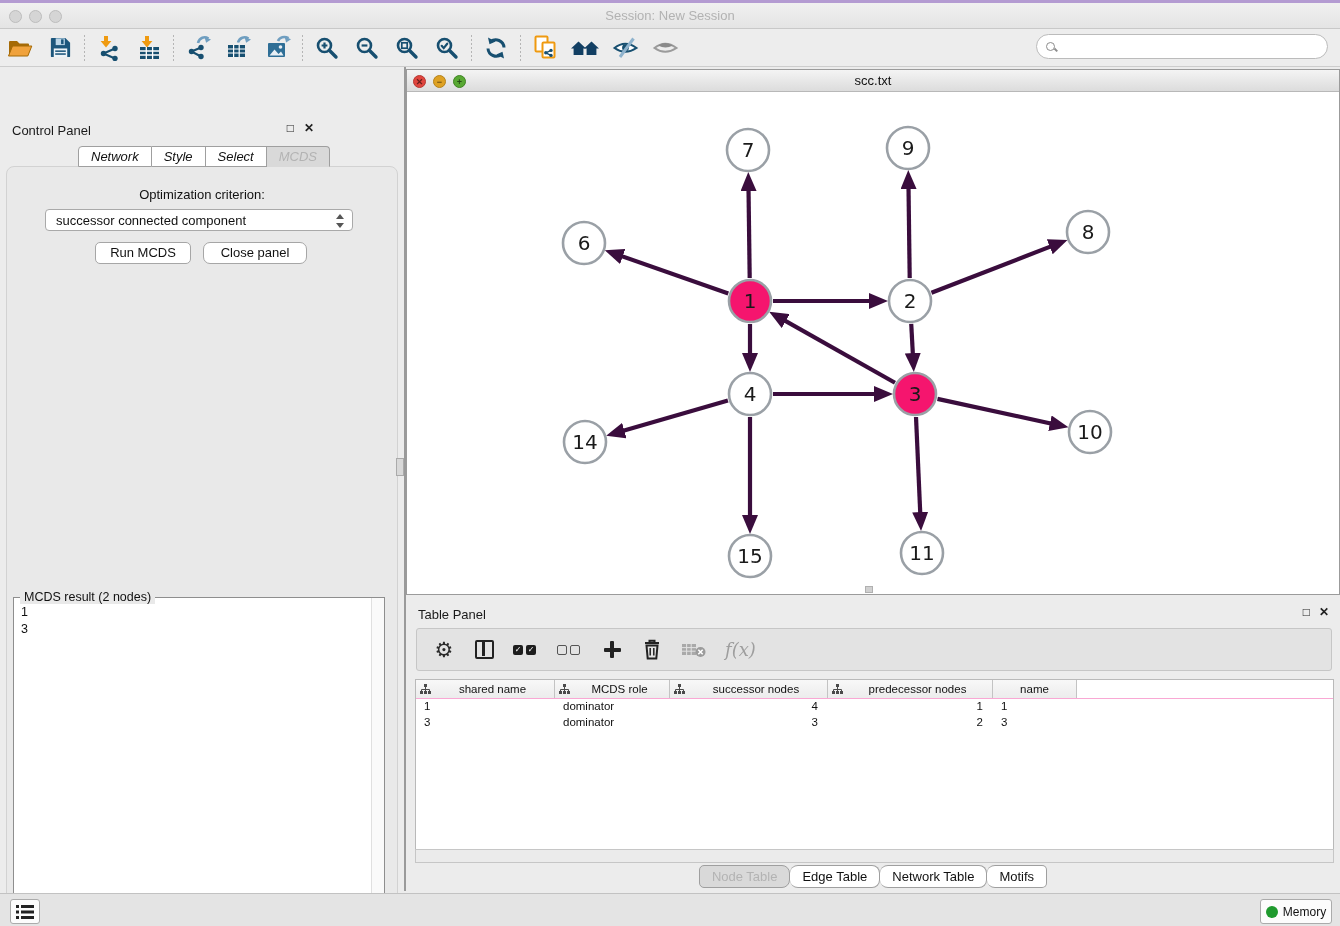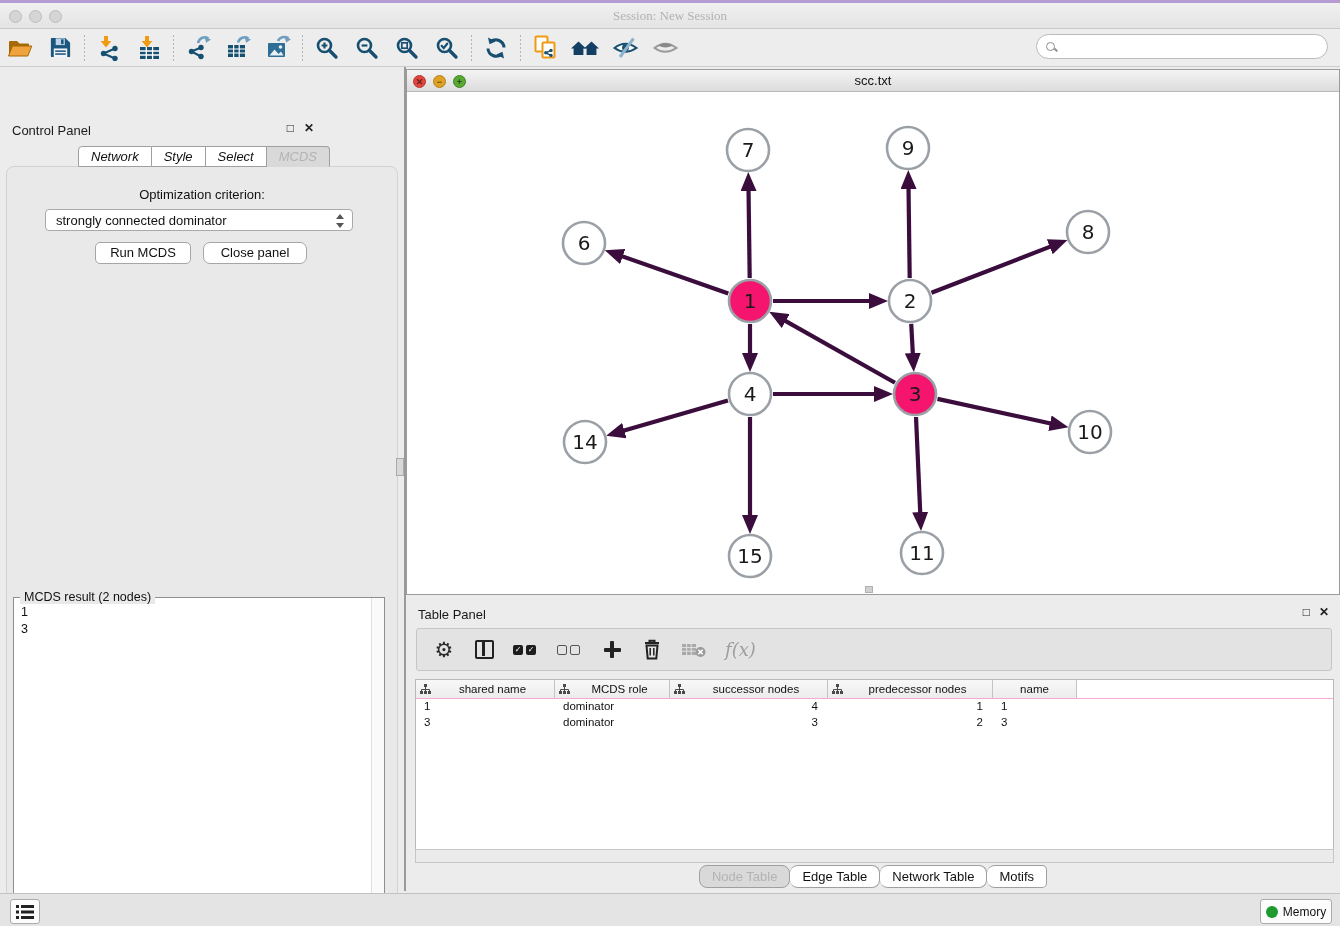--- a/index.html
+++ b/index.html
@@ -7,21 +7,21 @@
     font-family:"Liberation Sans", sans-serif; background:#ececec; }
   #app { position:relative; width:1340px; height:926px; background:#ececec;
     border-top:3px solid #b49bd2; }
 
   
   #titlebar { position:absolute; left:0; top:0; width:1340px; height:26px;
     background:linear-gradient(#f0f0f0,#e4e4e4); border-bottom:1px solid #c8c8c8; }
   .tl-dot { position:absolute; top:7px; width:13px; height:13px; border-radius:50%;
     background:#d5d5d5; border:1px solid #bdbdbd; }
   #titlebar .t-title { position:absolute; left:0; right:0; top:5px; text-align:center;
-    font-size:13px; color:#b2b2b2;font-family:Liberation Serif, serif; }
+    font-size:13px; color:#b2b2b2; }
 
   
   #toolbar { position:absolute; left:0; top:26px; width:1340px; height:38px;
     background:#ededed; border-bottom:1px solid #cdcdcd; display:flex; align-items:center; }
   .tbtn { width:40px; height:32px; display:flex; align-items:center; justify-content:center; }
   .tsep { width:1px; height:26px; margin:0 4px;
     background-image:linear-gradient(#b5b5b5 55%, transparent 45%); background-size:1px 4px; }
   #search-wrap { position:absolute; right:12px; top:5px; width:292px; height:25px;
     background:#fff; border:1px solid #bbb; border-radius:13px; display:flex; align-items:center; }
   #search-wrap .mag { position:relative; width:10px; height:10px; margin-left:9px; }
@@ -113,21 +113,21 @@
   .tree-ico { margin-left:4px; flex:0 0 11px; }
   .td-row { display:flex; height:16px; font-size:11.5px; color:#111; }
   .td-cell { padding:1px 10px 0 8px; white-space:nowrap; overflow:hidden; }
   #tp-scroll { position:absolute; left:9px; right:6px; top:250px; height:14px;
     background:#ebebeb; border:1px solid #c6c6c6; }
   #tp-tabs { position:absolute; left:0; right:0; top:266px; display:flex; justify-content:center; }
   #tp-tabs .tab { border-radius:8px; }
   #tp-tabs .tab:first-child { border-top-left-radius:5px; border-bottom-left-radius:5px; }
   #tp-tabs .tab:last-child { border-top-right-radius:5px; border-bottom-right-radius:5px; }
   #tp-tabs .tab { height:23px; line-height:21px; font-size:13px; }
-  #tp-tabs .tab.active { border-bottom-color:#9f9f9f;border-radius:8px; }
+  #tp-tabs .tab.active { border-bottom-color:#9f9f9f; }
 
   
   #statusbar { position:absolute; left:0; top:890px; width:1340px; height:36px;
     background:#e4e4e4; border-top:1px solid #c2c2c2; }
   #task-btn { position:absolute; left:10px; top:5px; width:30px; height:25px; background:#fcfcfc;
     border:1px solid #ababab; border-radius:3px; display:flex; align-items:center; justify-content:center; }
   #memory-btn { position:absolute; right:8px; top:5px; width:72px; height:25px; background:#fcfcfc;
     border:1px solid #ababab; border-radius:3px; display:flex; align-items:center;
     justify-content:center; gap:5px; font-size:12px; color:#111; }
   #memory-dot { width:12px; height:12px; border-radius:50%; background:#1f9a2e; }
@@ -298,21 +298,21 @@
     <span class="panel-ctrl" style="right:12px; font-weight:bold">✕</span>
     <div id="cp-tabs" class="tabrow">
         <span class="tab">Network</span>
         <span class="tab">Style</span>
         <span class="tab">Select</span>
         <span class="tab active">MCDS</span>
       </div>
     <div id="cp-body">
       <div id="opt-label">Optimization criterion:</div>
       <div id="opt-select">
-        <span>strongly connected dominator</span>
+        <span>successor connected component</span>
         <span class="stepper"></span>
       </div>
       <div id="run-btn" class="mac-btn">Run MCDS</div>
       <div id="closep-btn" class="mac-btn">Close panel</div>
       <div id="result-group">
         <div id="result-legend">MCDS result (2 nodes)</div>
         <div id="result-lines">
             <div>1</div>
             <div>3</div>
           </div>

